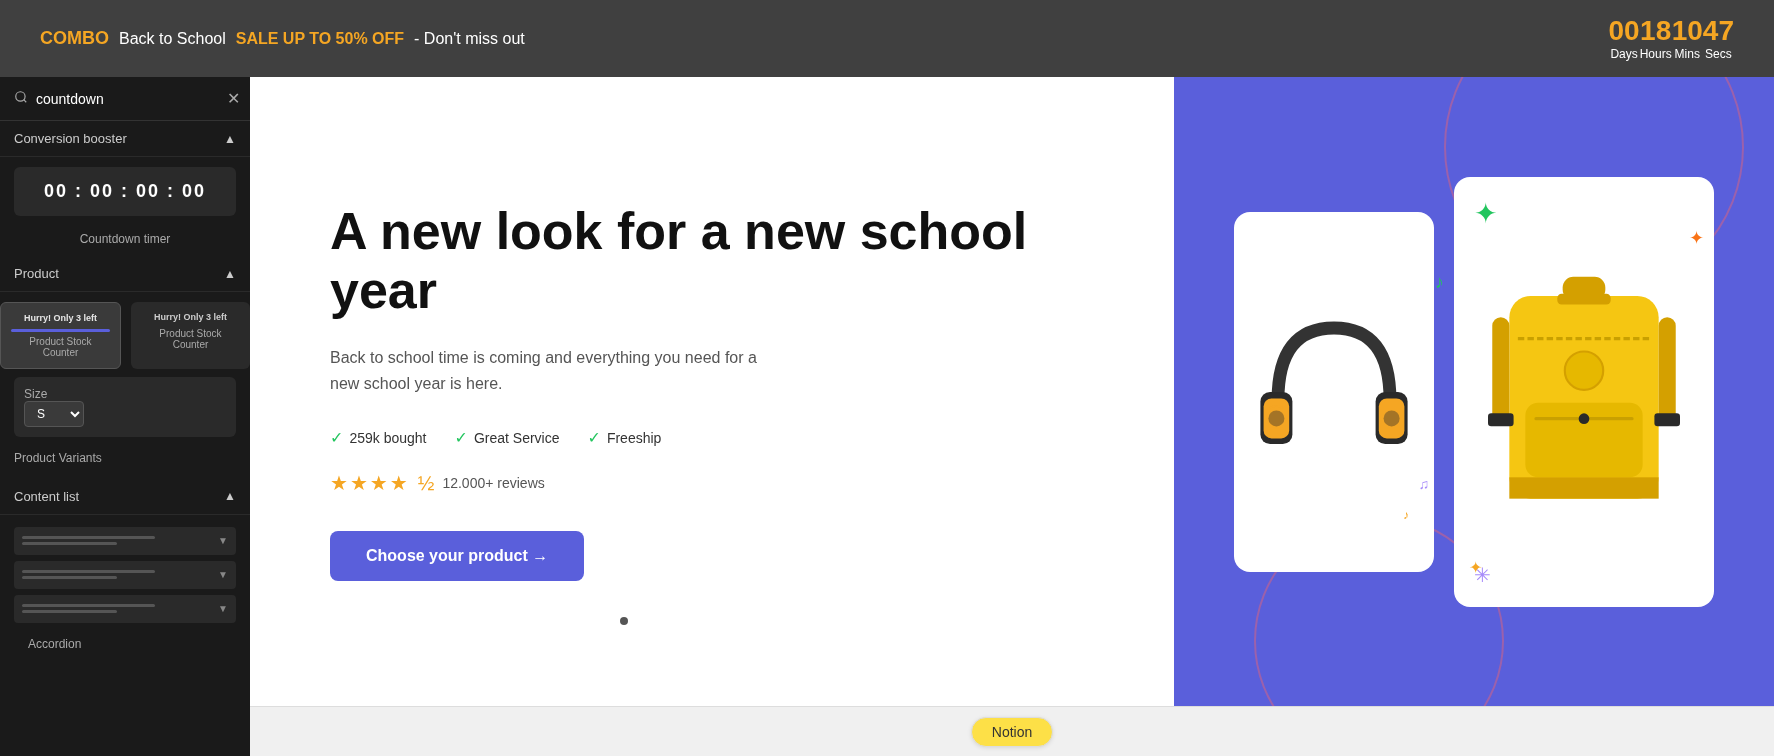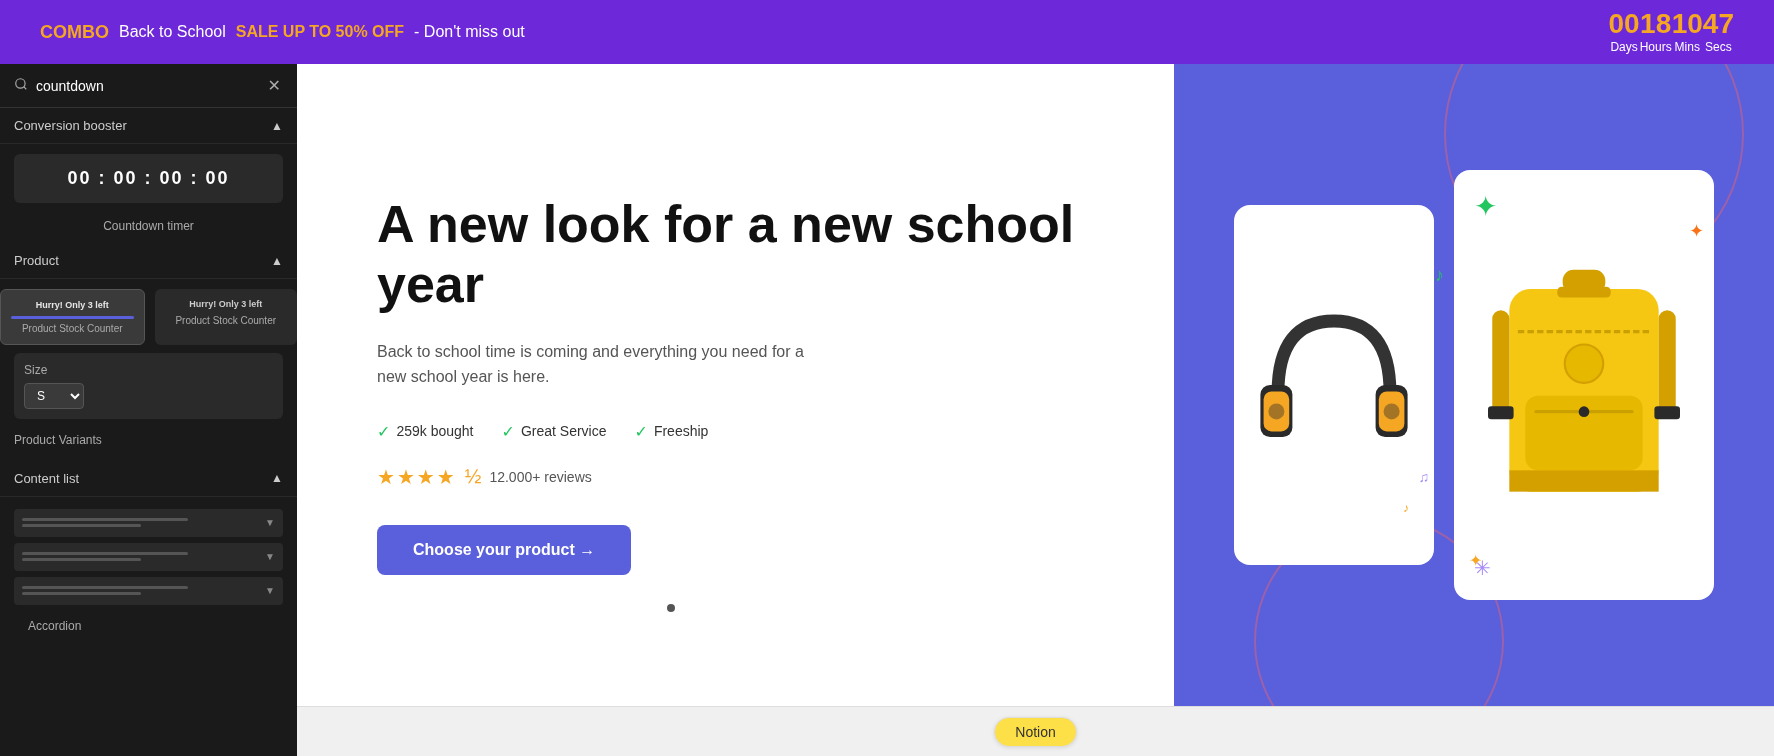--- a/index.html
+++ b/index.html
@@ -1,26 +1,26 @@
 <!DOCTYPE html>
 <html><head>
   <meta charset="utf-8">
   <style>
     * { box-sizing: border-box; margin: 0; padding: 0; }
     body { font-family: -apple-system, BlinkMacSystemFont, 'Segoe UI', sans-serif; background: #f5f5f5; overflow: hidden; width: 1774px; height: 756px; display: flex; flex-direction: column; }
 
     
     .top-banner {
-      background: #6d28d9;
+      background: #404040;
       color: white;
       display: flex;
       align-items: center;
       justify-content: space-between;
       padding: 0 40px;
-      height: 64px;
+      height: 77px;
       flex-shrink: 0;
     }
     .banner-left {
       display: flex;
       align-items: center;
       gap: 10px;
       font-size: 16px;
     }
     .banner-combo {
       color: #f5a623;
@@ -60,21 +60,21 @@
 
     
     .main-layout {
       display: flex;
       flex: 1;
       overflow: hidden;
     }
 
     
     .sidebar {
-      width: 297px;
+      width: 250px;
       background: #1a1a1a;
       color: white;
       flex-shrink: 0;
       display: flex;
       flex-direction: column;
       overflow-y: auto;
     }
 
     .sidebar-search {
       display: flex;
@@ -163,21 +163,20 @@
     
     .sidebar-size-widget {
       margin: 6px 14px;
       background: #2a2a2a;
       border-radius: 6px;
       padding: 10px;
     }
     .sidebar-size-label {
       font-size: 12px;
       color: #aaa;
-      margin-bottom: 6px;
     }
     .size-select {
       background: #3a3a3a;
       border: 1px solid #555;
       color: white;
       font-size: 12px;
       padding: 4px 8px;
       border-radius: 4px;
       width: 60px;
       cursor: pointer;

